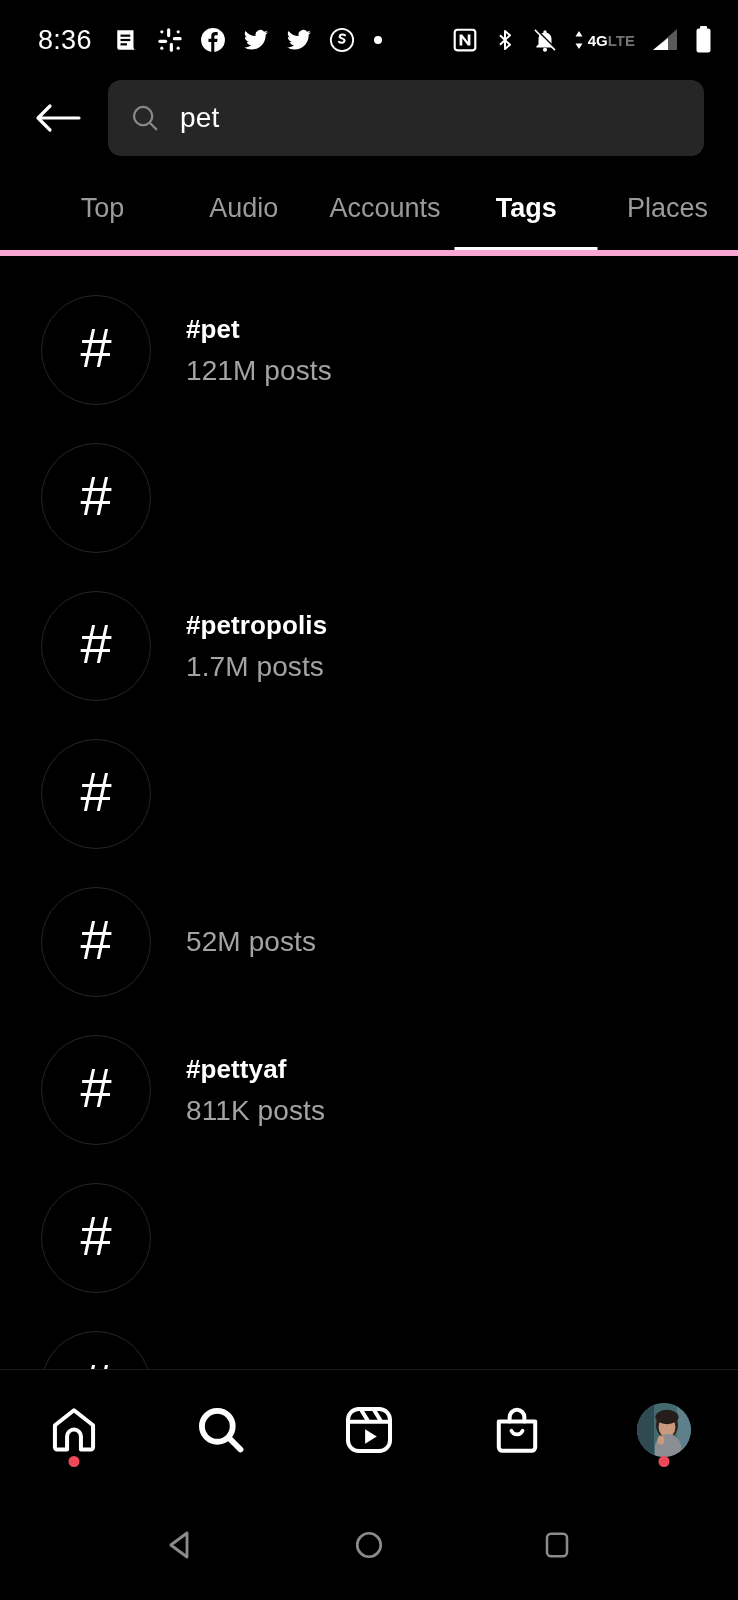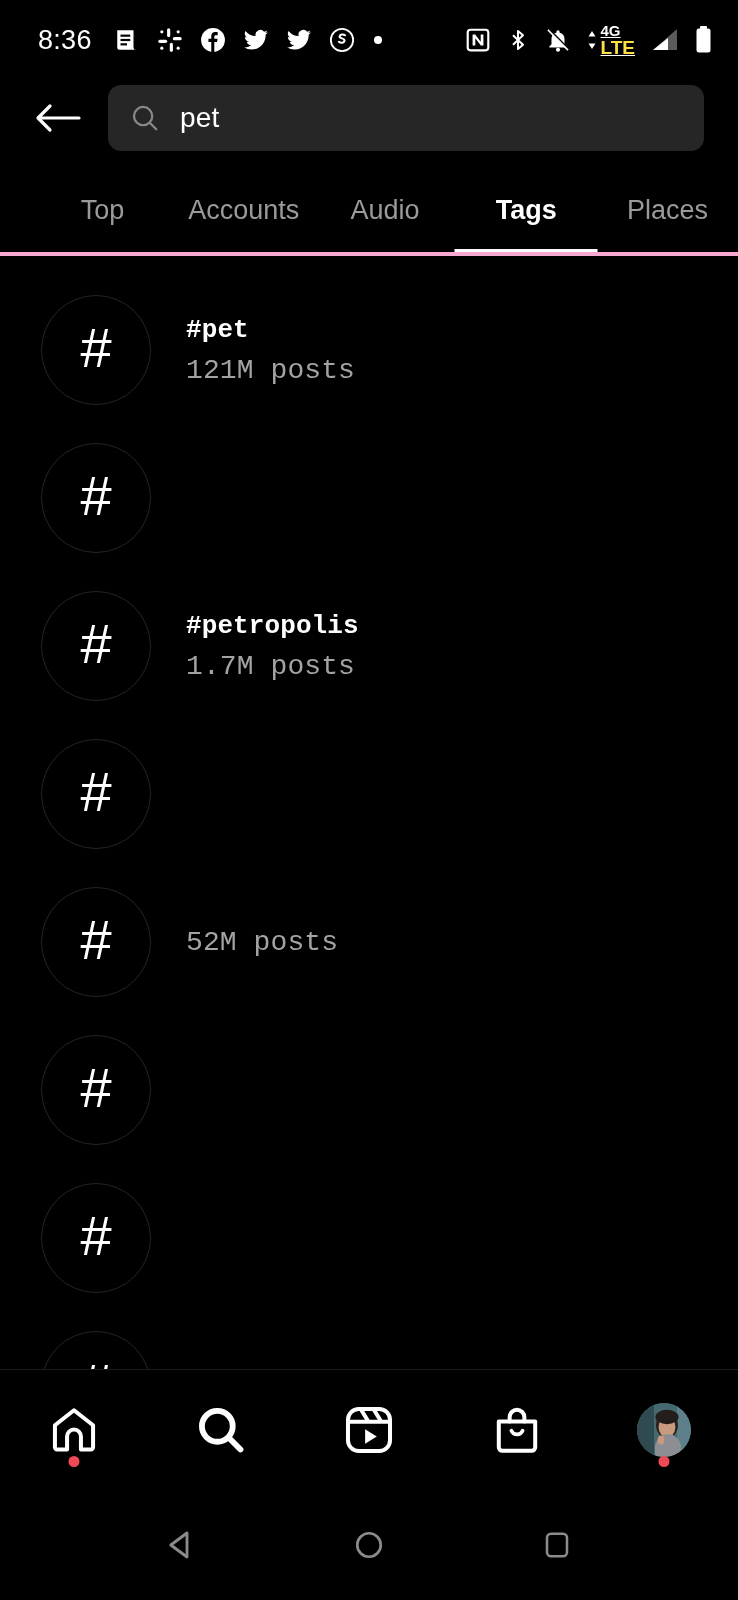--- a/index.html
+++ b/index.html
@@ -19,30 +19,30 @@
   .status-left { display:flex; align-items:center; gap:17px; margin-left:22px; }
   .status-right { display:flex; align-items:center; gap:15px; margin-left:auto; }
   .sicon { display:block; }
 
   
   .searchheader {
     height:92px; display:flex; align-items:center; padding:0 34px 0 30px; gap:22px;
   }
   .backbtn { width:56px; height:56px; display:flex; align-items:center; justify-content:center; flex:0 0 auto; }
   .searchbar {
-    flex:1 1 auto; height:66px; background:#262626; border-radius:13px;
+    flex:1 1 auto; height:76px; background:#262626; border-radius:13px;
     display:flex; align-items:center; padding:0 22px; gap:20px;
   }
   .searchbar .mag { flex:0 0 auto; opacity:.72; }
   .searchtext { font-size:28px; color:#fff; letter-spacing:.2px; }
 
   
   .tabs {
     height:92px; display:flex; align-items:flex-end;
-    position:relative; border-bottom:4px solid #f9a8d4;padding-left:32px;
+    position:relative; border-bottom:6px solid #f9a8d4;padding-left:32px;
   }
   .tab {
     flex:1 1 0; text-align:center; font-size:27px; color:#9a9a9a;
     padding-bottom:26px; position:relative; white-space:nowrap;
   }
   .tab.active { color:#fff; font-weight:700; }
   .tab.active::after {
     content:""; position:absolute; left:50%; transform:translateX(-50%);
     bottom:0; width:143px; height:3px; background:#fff;
   }
@@ -54,21 +54,21 @@
   .row { height:148px; display:flex; align-items:center; padding-left:41px; }
   .tagcircle {
     width:110px; height:110px; border-radius:50%;
     border:1px solid #262626; flex:0 0 auto;
     display:flex; align-items:center; justify-content:center;
   }
   .hashglyph {
     font-size:56px; font-weight:400; color:#fff; line-height:1;
     font-family:"Liberation Sans", sans-serif; transform:translateY(-2px);
   }
-  .rowtext { margin-left:35px; display:flex; flex-direction:column; gap:10px;font-family:Liberation Mono, monospace; }
+  .rowtext { margin-left:35px; display:flex; flex-direction:column; gap:10px; }
   .rowtitle { font-size:26px; font-weight:700; color:#fff; letter-spacing:.1px; }
   .rowsub { font-size:28px; color:#a3a3a3; letter-spacing:.1px; }
 
   
   .bottomnav {
     position:absolute; left:0; right:0; bottom:111px; height:120px;
     background:#000; border-top:1px solid #1c1c1c;
     display:flex; align-items:center;
   }
   .navitem {
@@ -147,23 +147,23 @@
       <path fill="#fff" d="M18 16v-5a6 6 0 0 0-4.5-5.8V4.5a1.5 1.5 0 0 0-3 0v.7A6 6 0 0 0 6 11v5l-2 2v1h16v-1l-2-2z"></path>
       <circle cx="12" cy="21" r="1.9" fill="#fff"></circle>
       <path stroke="#fff" stroke-width="2.3" d="M3 2.5 21.5 21"></path>
       <path stroke="#000" stroke-width="1.2" d="M3.8 1.8 22.2 20.3"></path>
     </svg>
     <div style="display:flex;align-items:center;gap:3px;">
       <svg width="12" height="26" viewBox="0 0 12 26">
         <path fill="#fff" d="M6 4 9.5 9.5h-7z"></path>
         <path fill="#fff" d="M6 22 2.5 16.5h7z"></path>
       </svg>
-      <div style="display:flex;flex-direction:column;line-height:1;text-decoration:underline;">
+      <div style="display:flex;flex-direction:row;line-height:1;">
         <span style="font-size:15px;font-weight:700;color:#fff;">4G</span>
-        <span style="font-size:19px;font-weight:700;color:#fde047;">LTE</span>
+        <span style="font-size:15px;font-weight:700;color:#737373;">LTE</span>
       </div>
     </div>
     <svg class="sicon" width="30" height="26" viewBox="0 0 30 26">
       <path fill="#5a5a5a" d="M27 2v21H3z"></path>
       <path fill="#fff" d="M18 11v12H3z"></path>
     </svg>
     <svg class="sicon" width="17" height="28" viewBox="0 0 17 28">
       <rect x="5" y="0" width="7" height="3" rx="1" fill="#fff"></rect>
       <rect x="1.5" y="2.5" width="14" height="24" rx="2.5" fill="#fff"></rect>
     </svg>
@@ -180,22 +180,22 @@
     <svg class="mag" width="30" height="30" viewBox="0 0 24 24">
       <circle cx="10.5" cy="10.5" r="7.3" fill="none" stroke="#b0b0b0" stroke-width="1.8"></circle>
       <path stroke="#b0b0b0" stroke-width="1.8" stroke-linecap="round" d="M15.8 15.8 21 21"></path>
     </svg>
     <span class="searchtext" title="Search">pet</span>
   </div>
 </div>
 
 <div class="tabs">
   <div class="tab">Top</div>
+  <div class="tab">Audio</div>
   <div class="tab">Accounts</div>
-  <div class="tab">Audio</div>
   <div class="tab active">Tags</div>
   <div class="tab">Places</div>
 </div>
 
 <div class="results">
 
   <div class="row">
     <div class="tagcircle">
       <span class="hashglyph">#</span>
     </div>
@@ -234,20 +234,24 @@
       <span class="hashglyph">#</span>
     </div>
     <div class="rowtext">
       <div class="rowsub">52M posts</div>
     </div>
   </div>
 
   <div class="row">
     <div class="tagcircle">
       <span class="hashglyph">#</span>
+    </div>
+    <div class="rowtext">
+      <div class="rowtitle">#pettyaf</div>
+      <div class="rowsub">811K posts</div>
     </div>
   </div>
 
   <div class="row">
     <div class="tagcircle">
       <span class="hashglyph">#</span>
     </div>
   </div>
 
   <div class="row">

